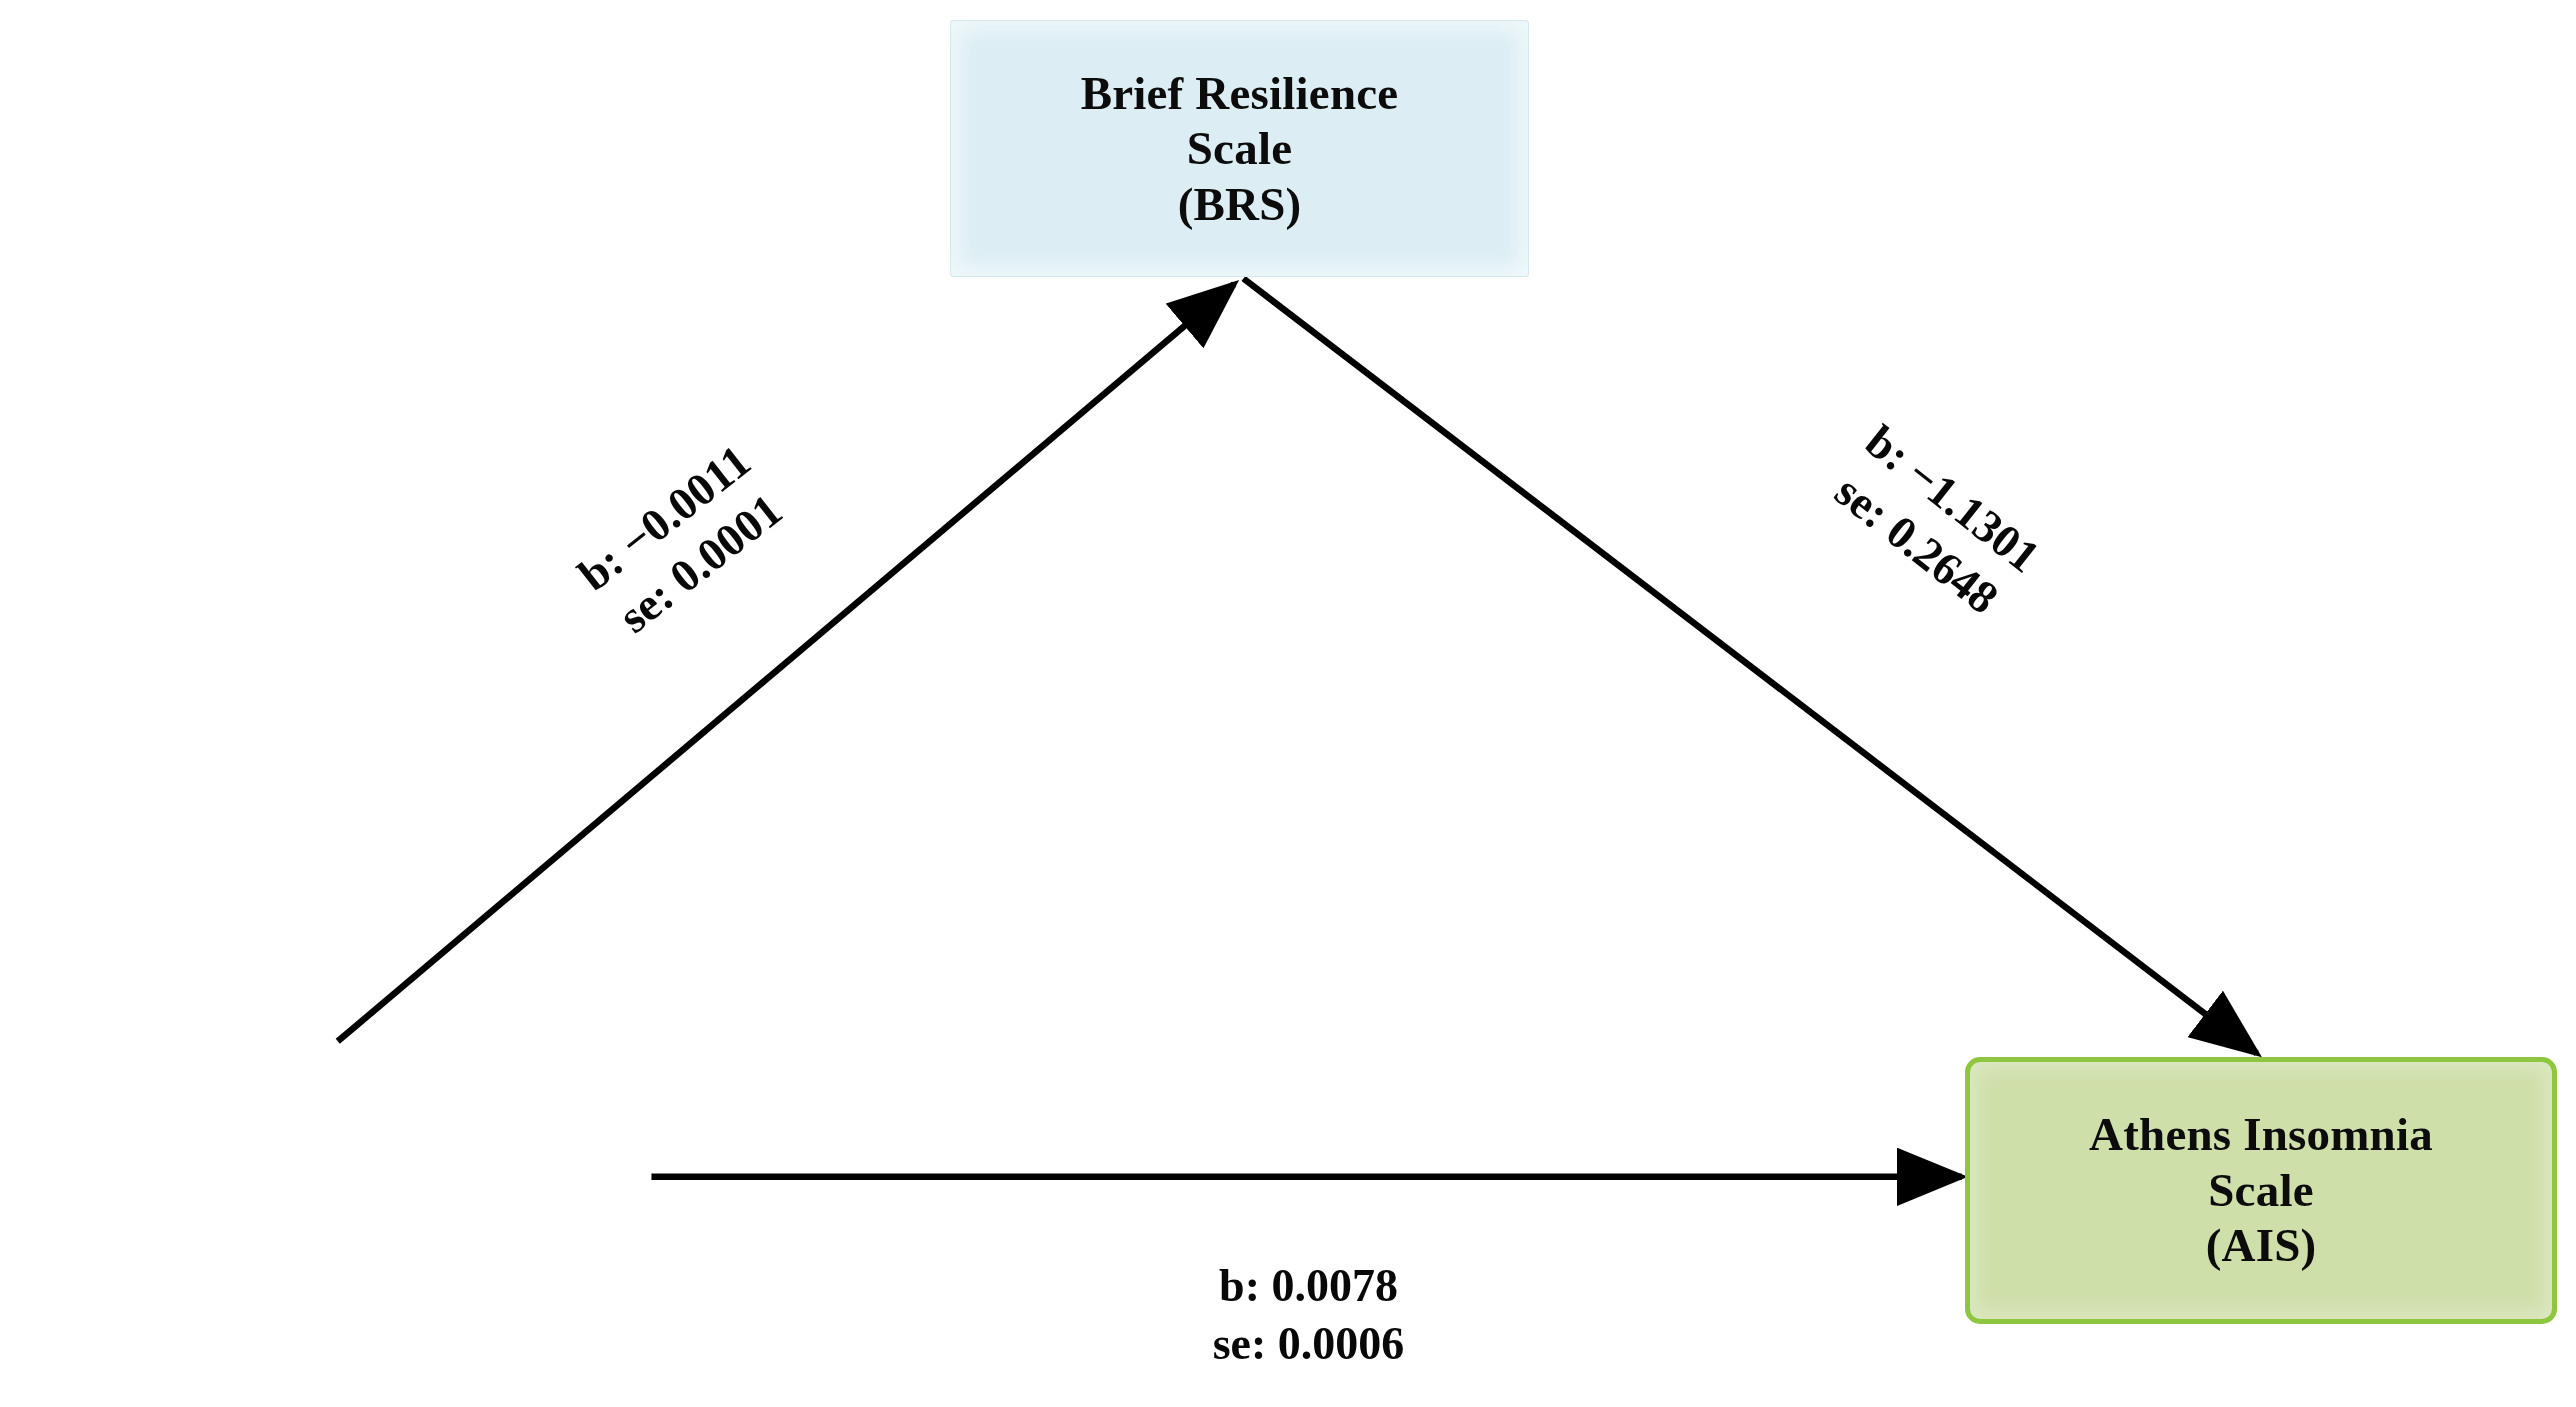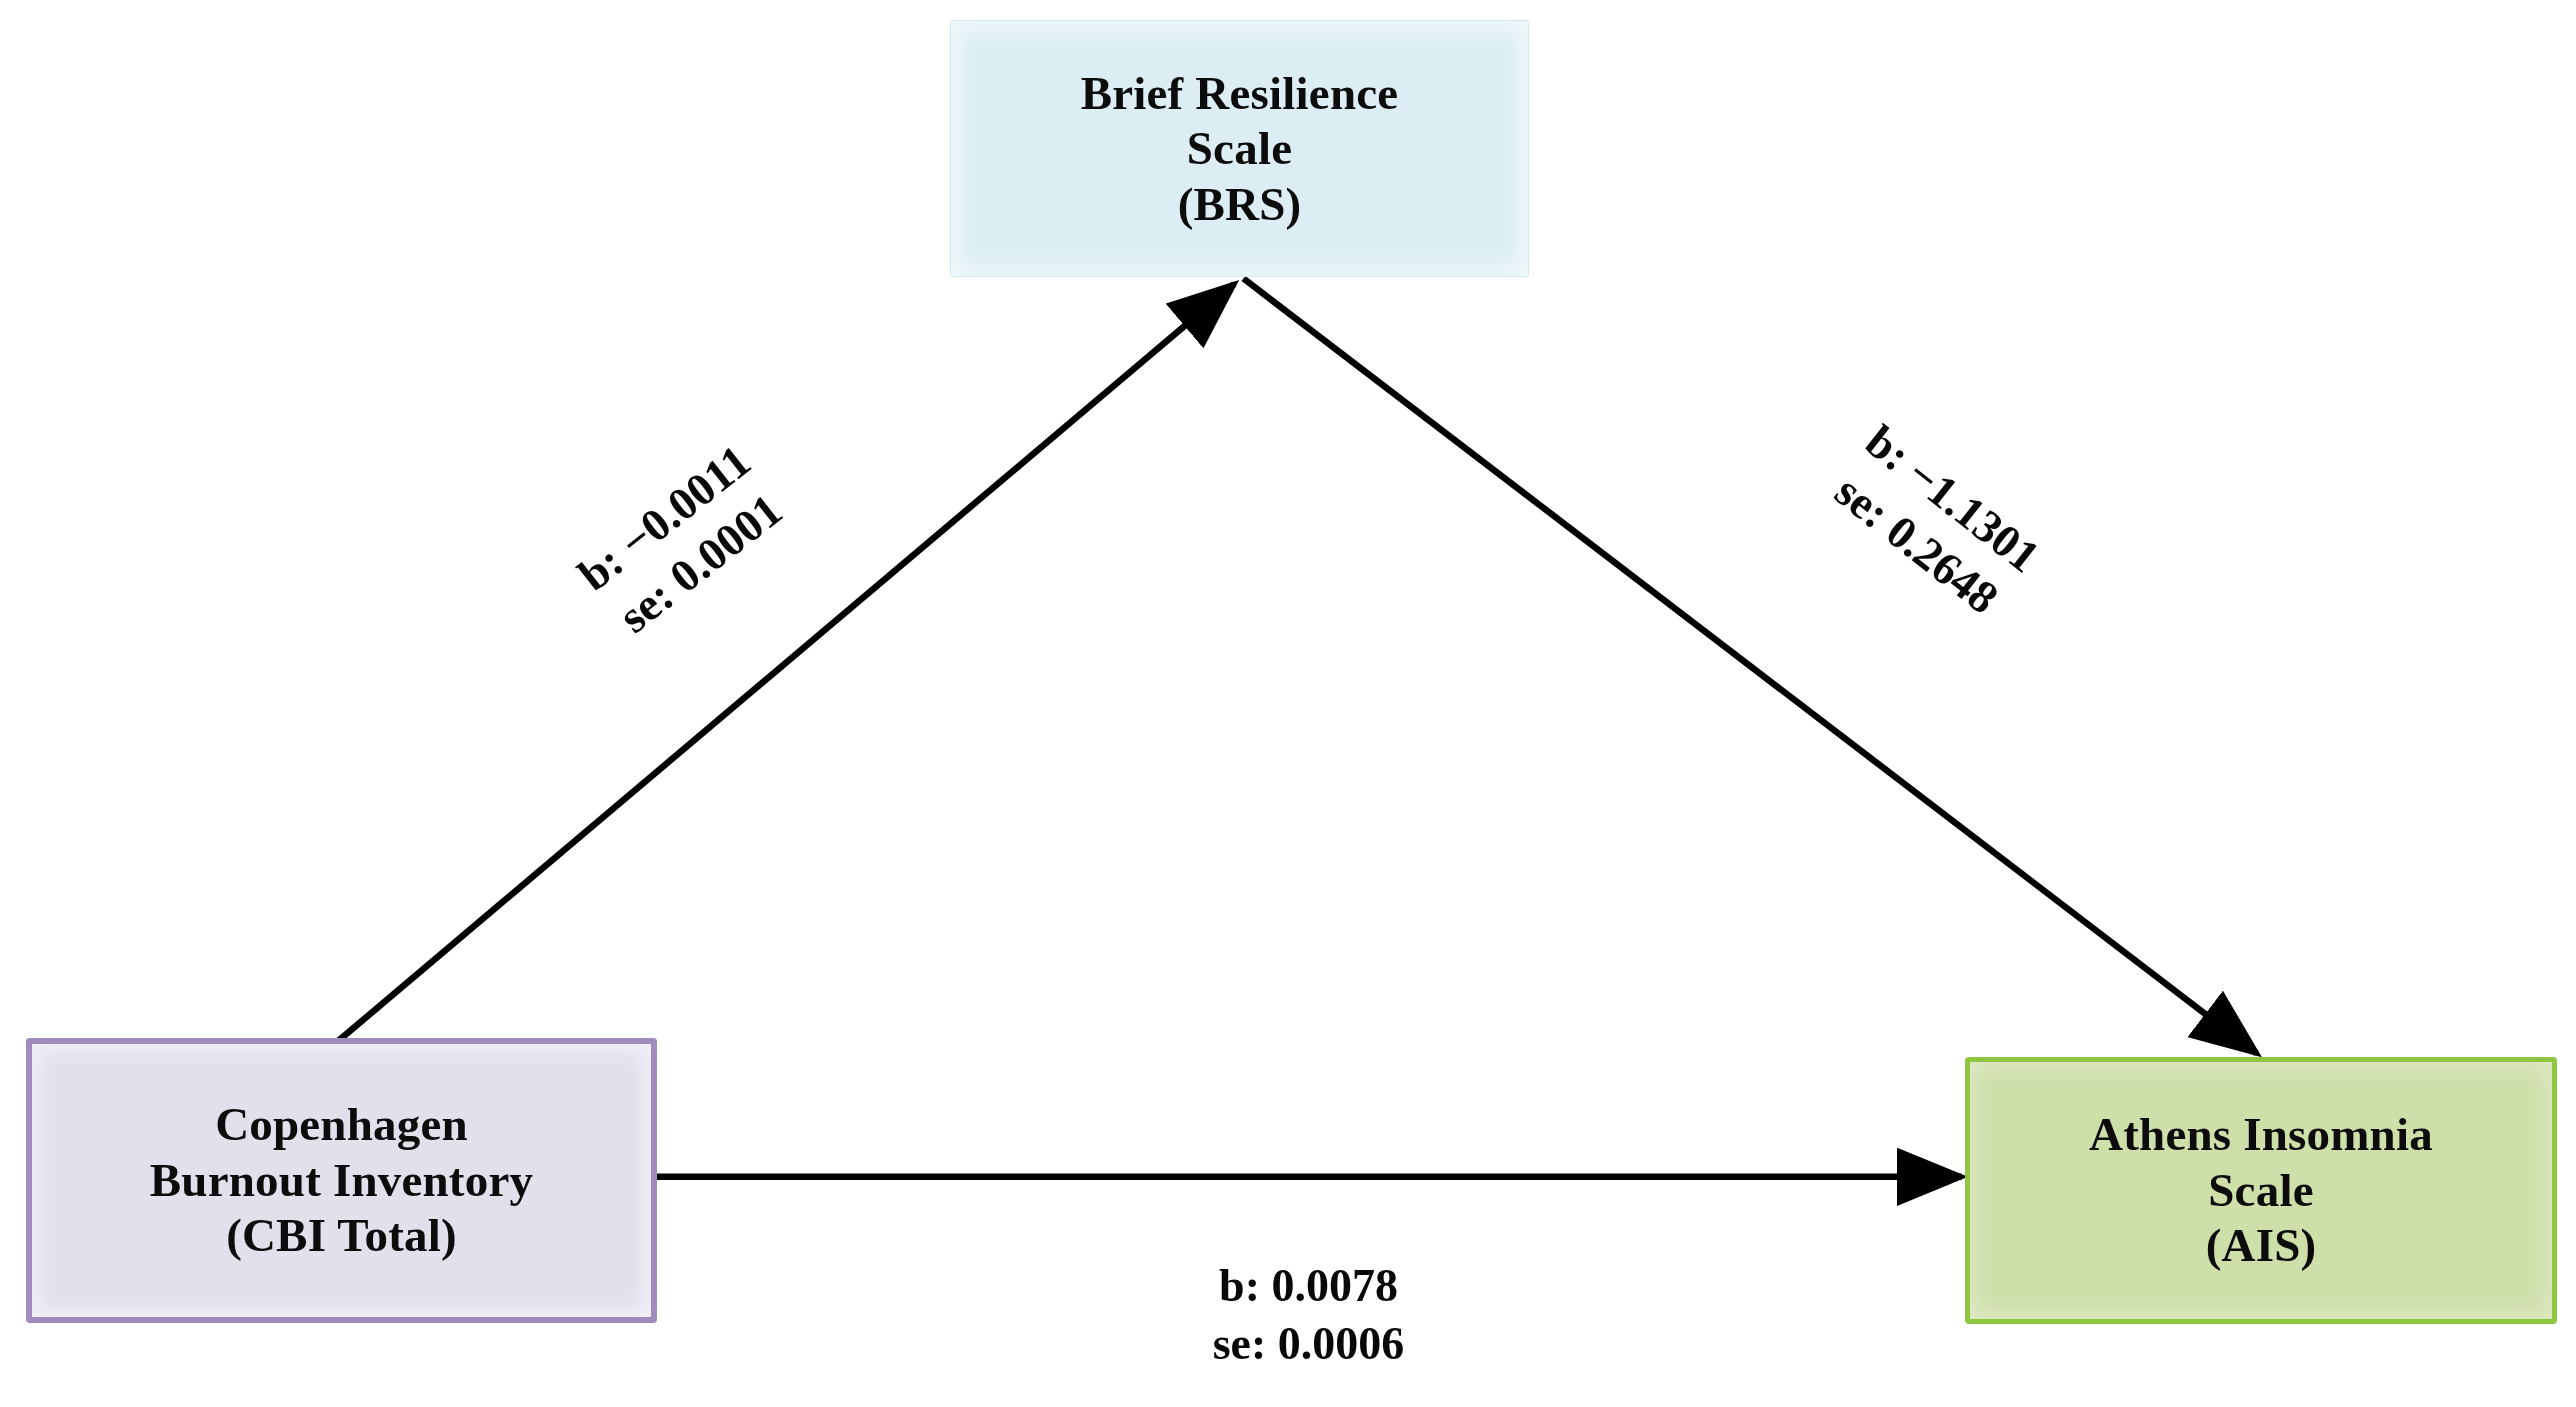--- a/index.html
+++ b/index.html
@@ -72,21 +72,21 @@
   }
 
   
   #node-ais {
     left: 1965px;
     top: 1057px;
     width: 592px;
     height: 267px;
     background: #cfdfaa;
     border: 5.6px solid #8fc640;
-    border-radius: 4px;
+    border-radius: 15px;
     font-size: 47px;
     box-shadow: inset 0 0 18.6px 7.4px rgba(255,255,255,0.28);
   }
 
   
   .path-label {
     position: absolute;
     font-weight: bold;
     color: #080808;
     font-size: 46px;
@@ -134,25 +134,20 @@
 
     <line x1="702" y1="1268" x2="2114" y2="1268" stroke="#000000" stroke-width="7" marker-end="url(#arrowhead)"></line>
   </svg>
 
   <div class="node" id="node-brs">
     <span class="node-label">Brief Resilience
 Scale
 (BRS)</span>
   </div>
 
-  <div class="node" id="node-cbi">
-    <span class="node-label">Copenhagen
-Burnout Inventory
-(CBI Total)</span>
-  </div>
 
   <div class="node" id="node-ais">
     <span class="node-label">Athens Insomnia
 Scale
 (AIS)</span>
   </div>
 
   <div class="path-label" id="label-a">b: −0.0011
 se: 0.0001</div>
 

